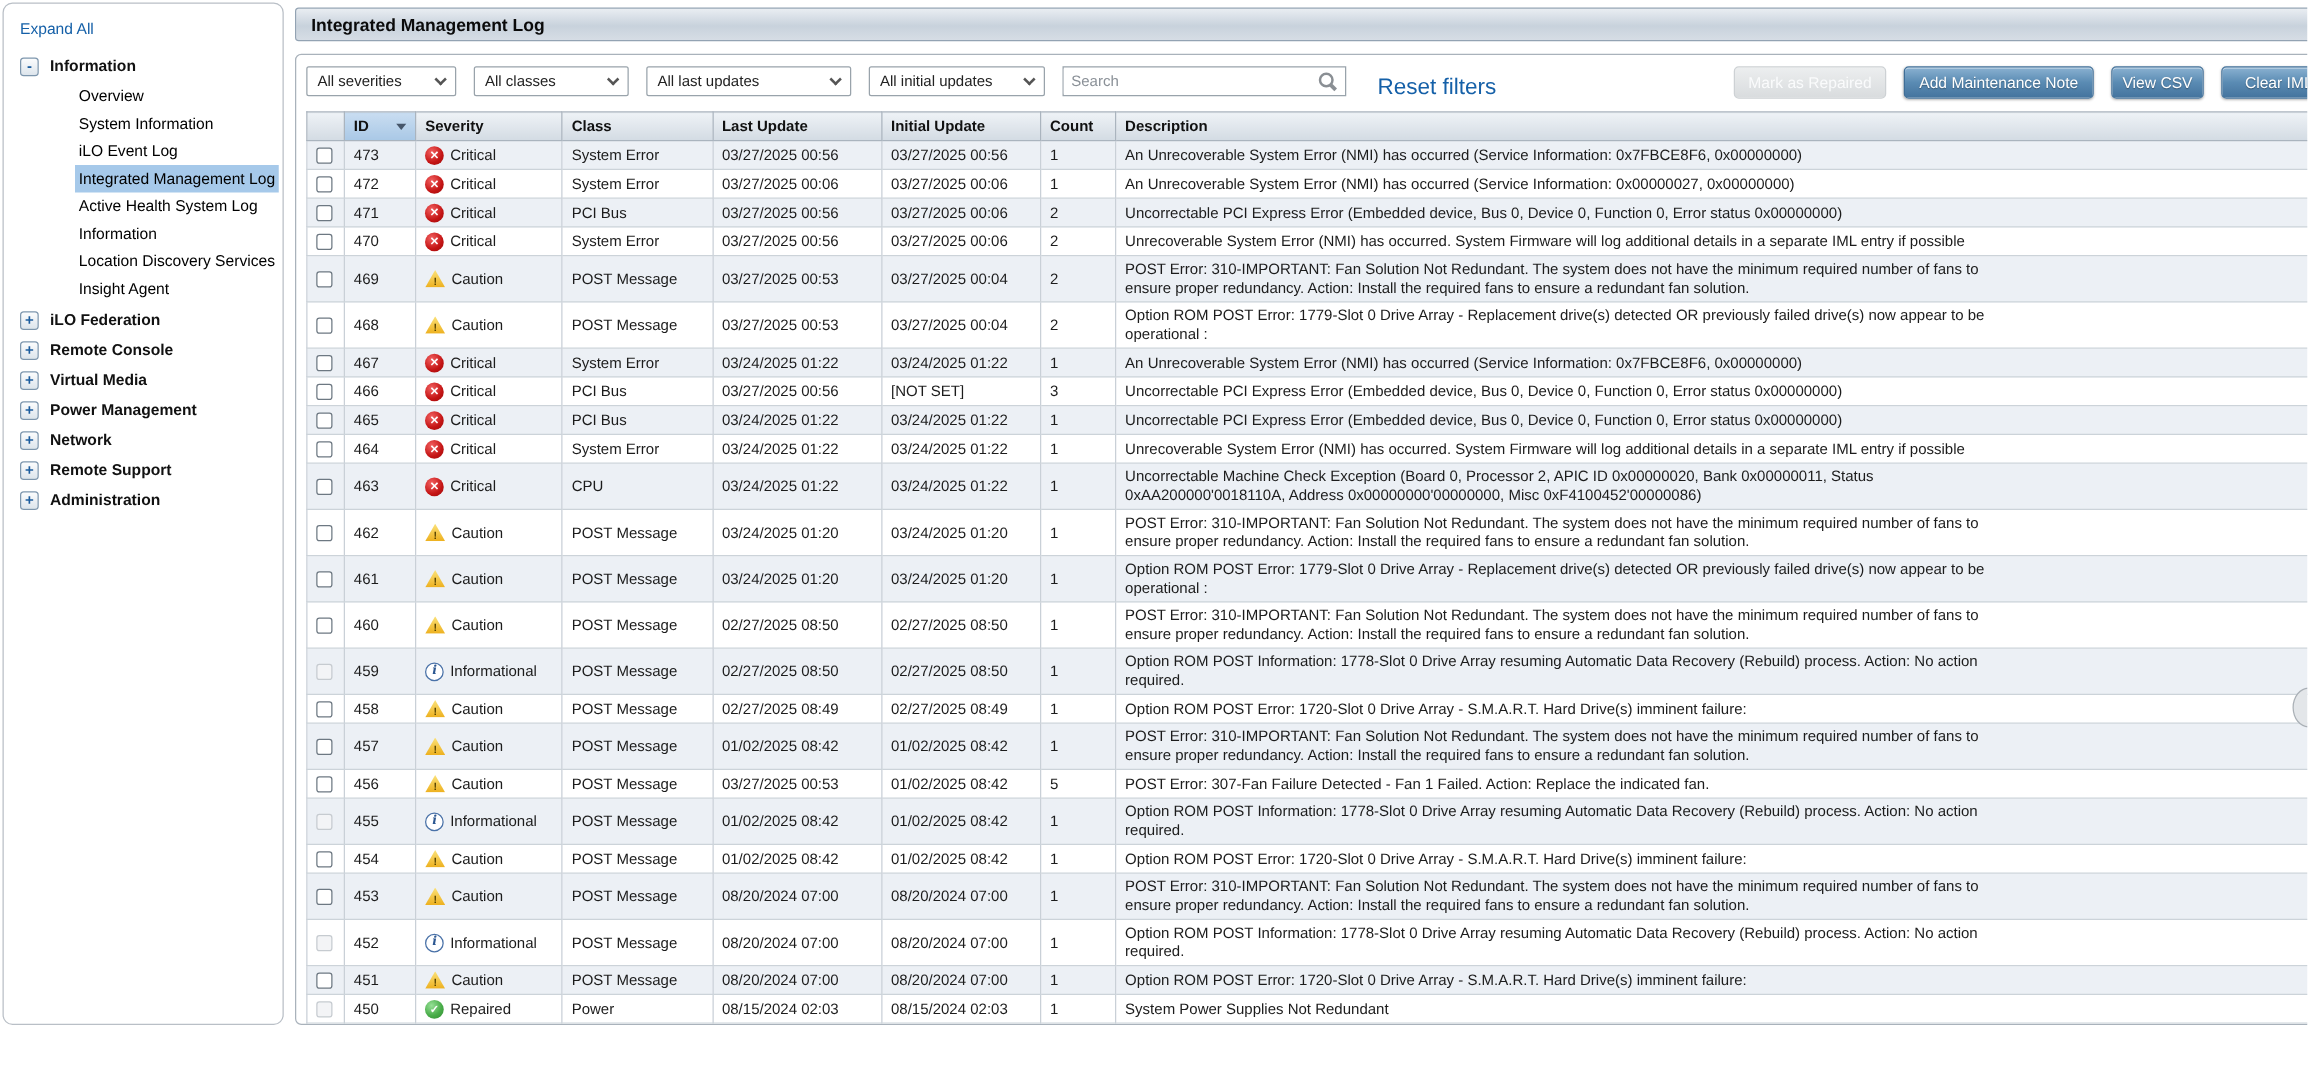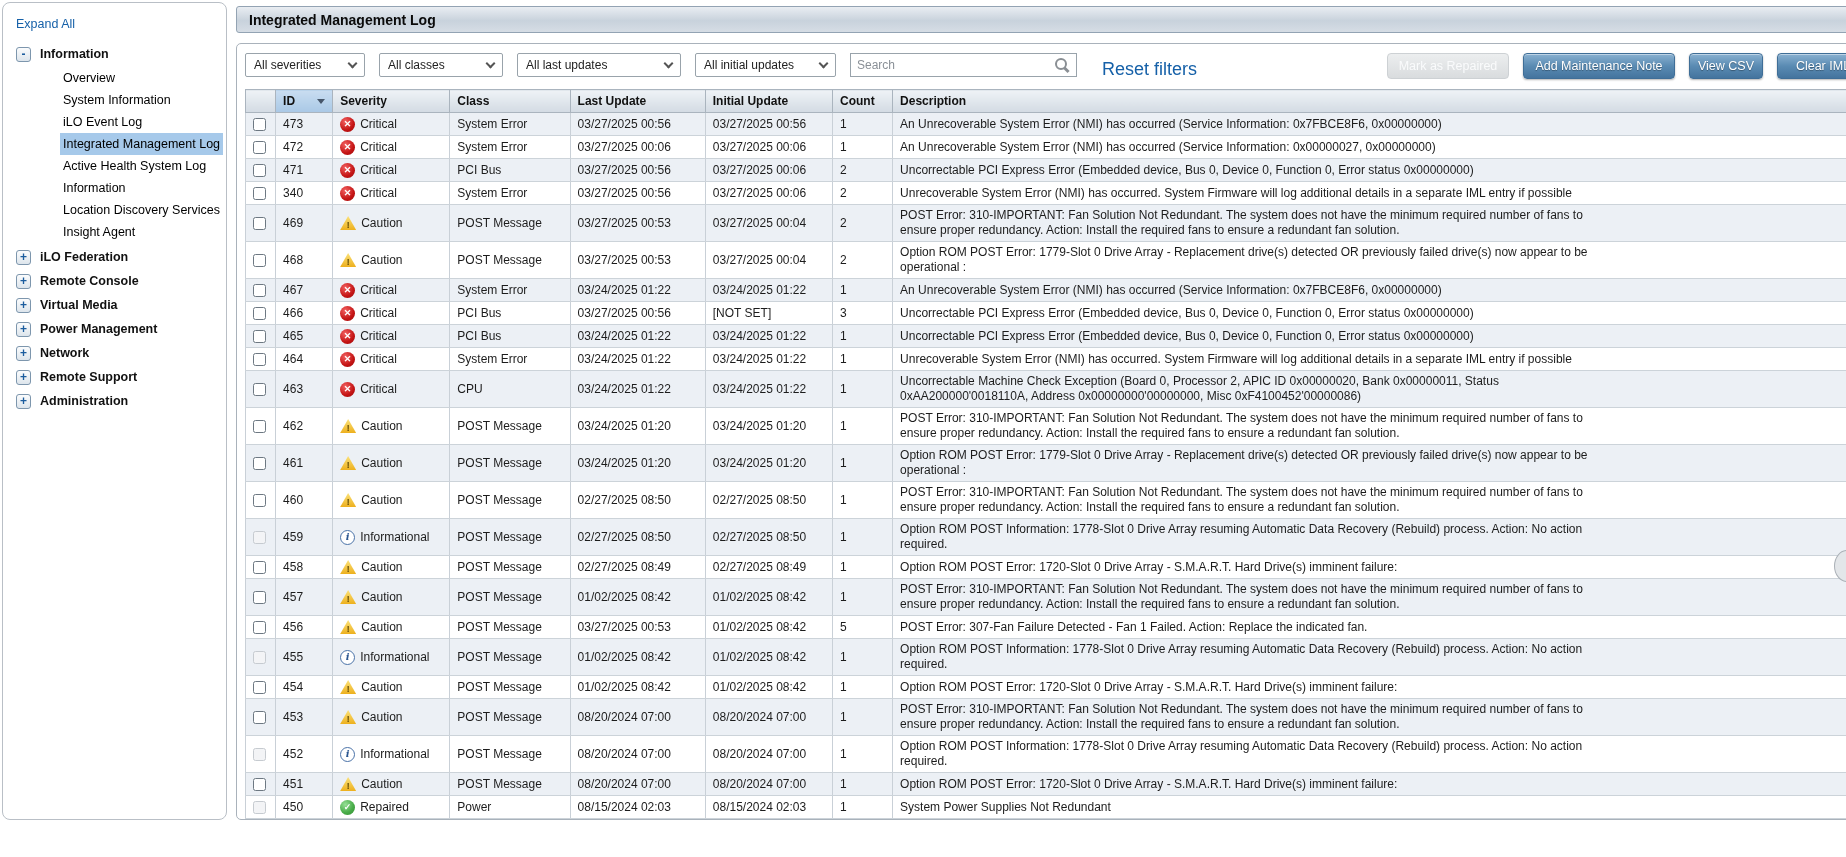--- a/index.html
+++ b/index.html
@@ -262,21 +262,21 @@
               </span>
             </td>
             <td>PCI Bus</td>
             <td>03/27/2025 00:56</td>
             <td>03/27/2025 00:06</td>
             <td>2</td>
             <td class="desc">Uncorrectable PCI Express Error (Embedded device, Bus 0, Device 0, Function 0, Error status 0x00000000)</td>
           </tr>
           <tr>
             <td><span class="cb"></span></td>
-            <td>340</td>
+            <td>470</td>
             <td>
               <span class="sevcell">
                 <span class="ic critical">✕</span>
                 <span>Critical</span>
               </span>
             </td>
             <td>System Error</td>
             <td>03/27/2025 00:56</td>
             <td>03/27/2025 00:06</td>
             <td>2</td>

